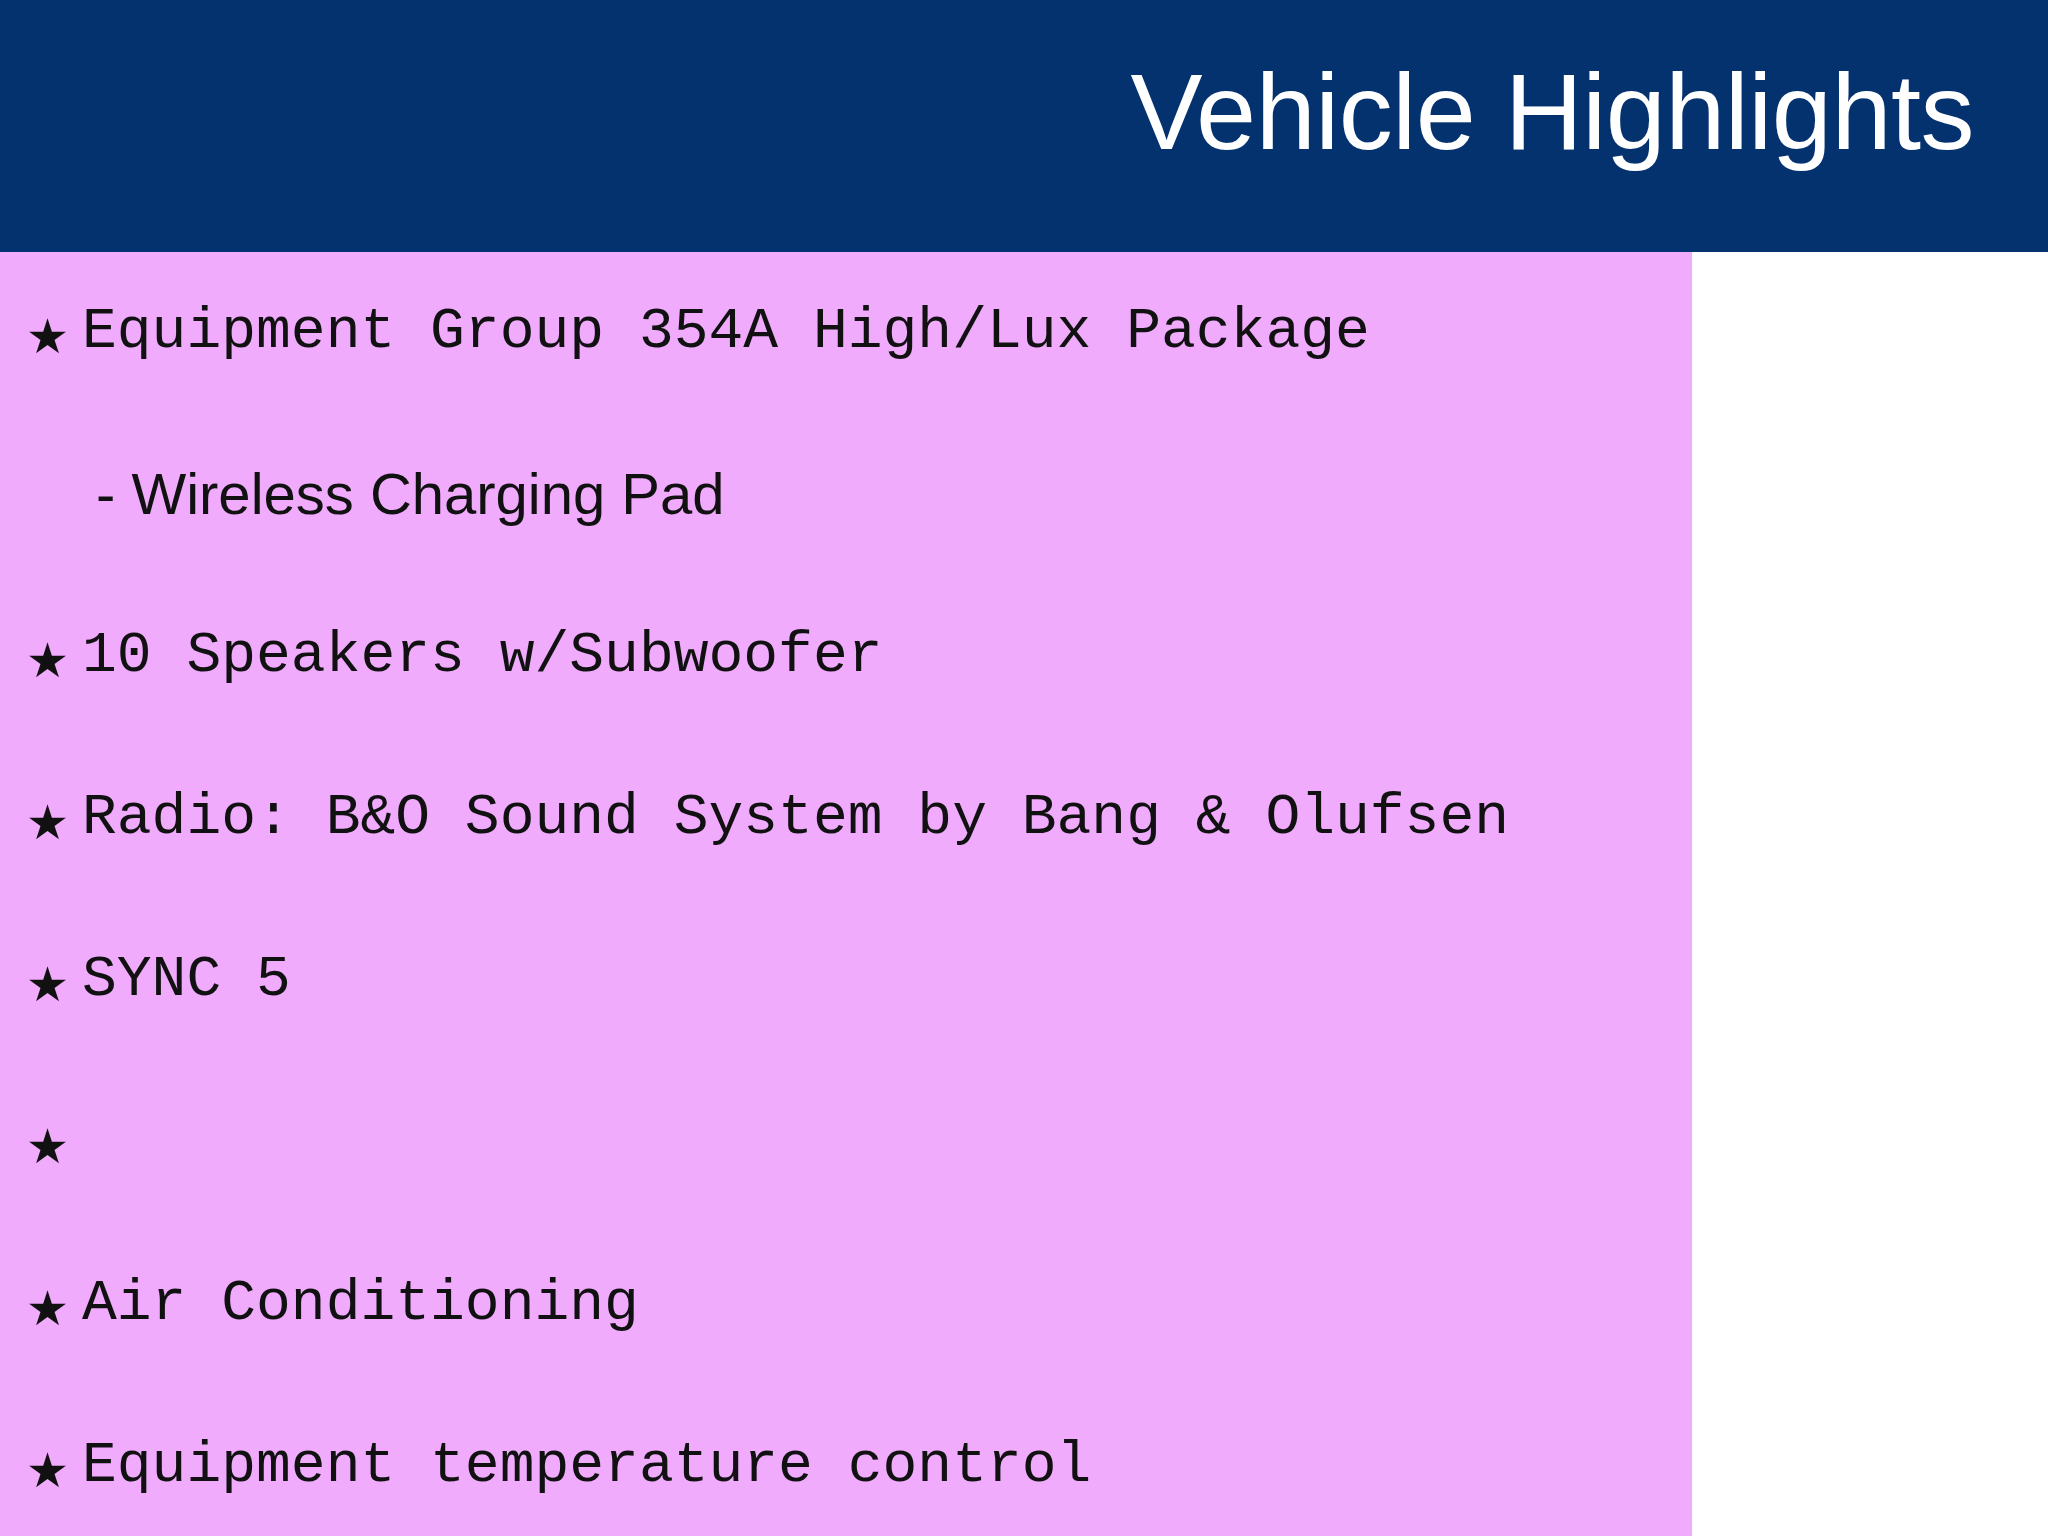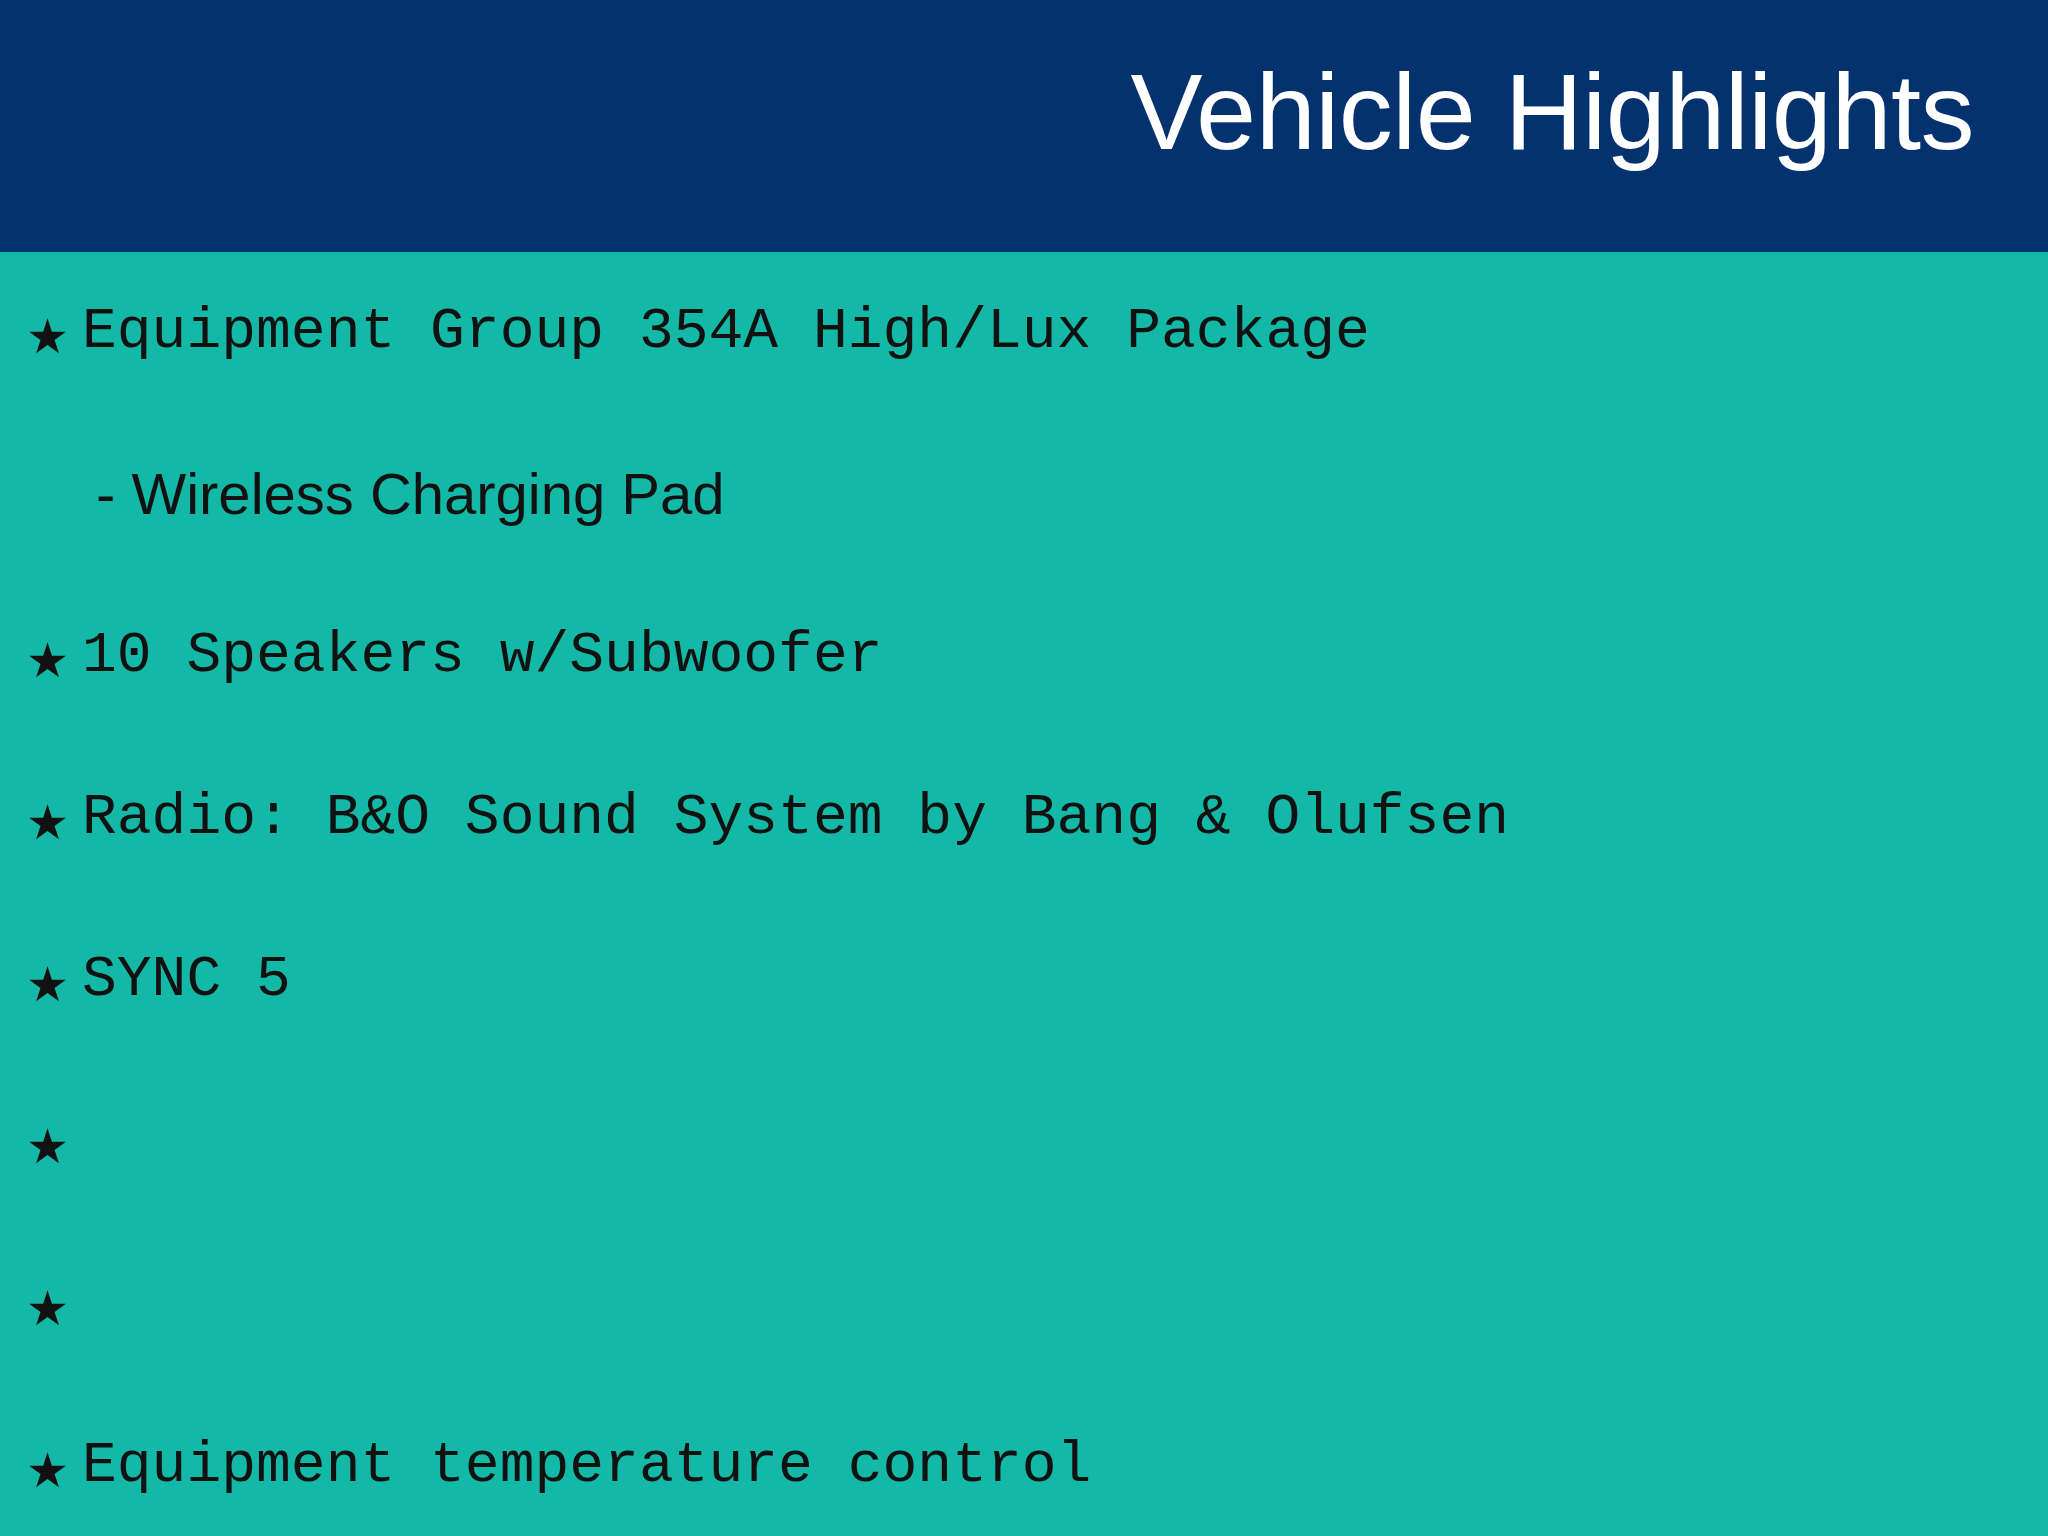--- a/index.html
+++ b/index.html
@@ -8,23 +8,23 @@
   }
   body {
     width: 2048px;
     height: 1536px;
     background: #ffffff;
     font-family: "Liberation Sans", sans-serif;
     overflow: hidden;
   }
   .slide {
     position: relative;
-    width: 2048px;
+    width: 1692px;
     height: 1536px;
-    background: #14b8a6;
+    background: #f0abfc;
     box-sizing: border-box;
   }
   
   .header-band {
     position: absolute;
     left: 0;
     top: 0;
     width: 2048px;
     height: 252px;
     background: #03326f;
@@ -138,20 +138,21 @@
       <span class="star-icon">★</span>
       <span class="bullet-text">SYNC 5</span>
     </li>
 
     <li class="bullet-row">
       <span class="star-icon">★</span>
     </li>
 
     <li class="bullet-row">
       <span class="star-icon">★</span>
+      <span class="bullet-text">Air Conditioning</span>
     </li>
 
     <li class="bullet-row">
       <span class="star-icon">★</span>
       <span class="bullet-text">Equipment temperature control</span>
     </li>
 
   </ul>
 
 </div>

